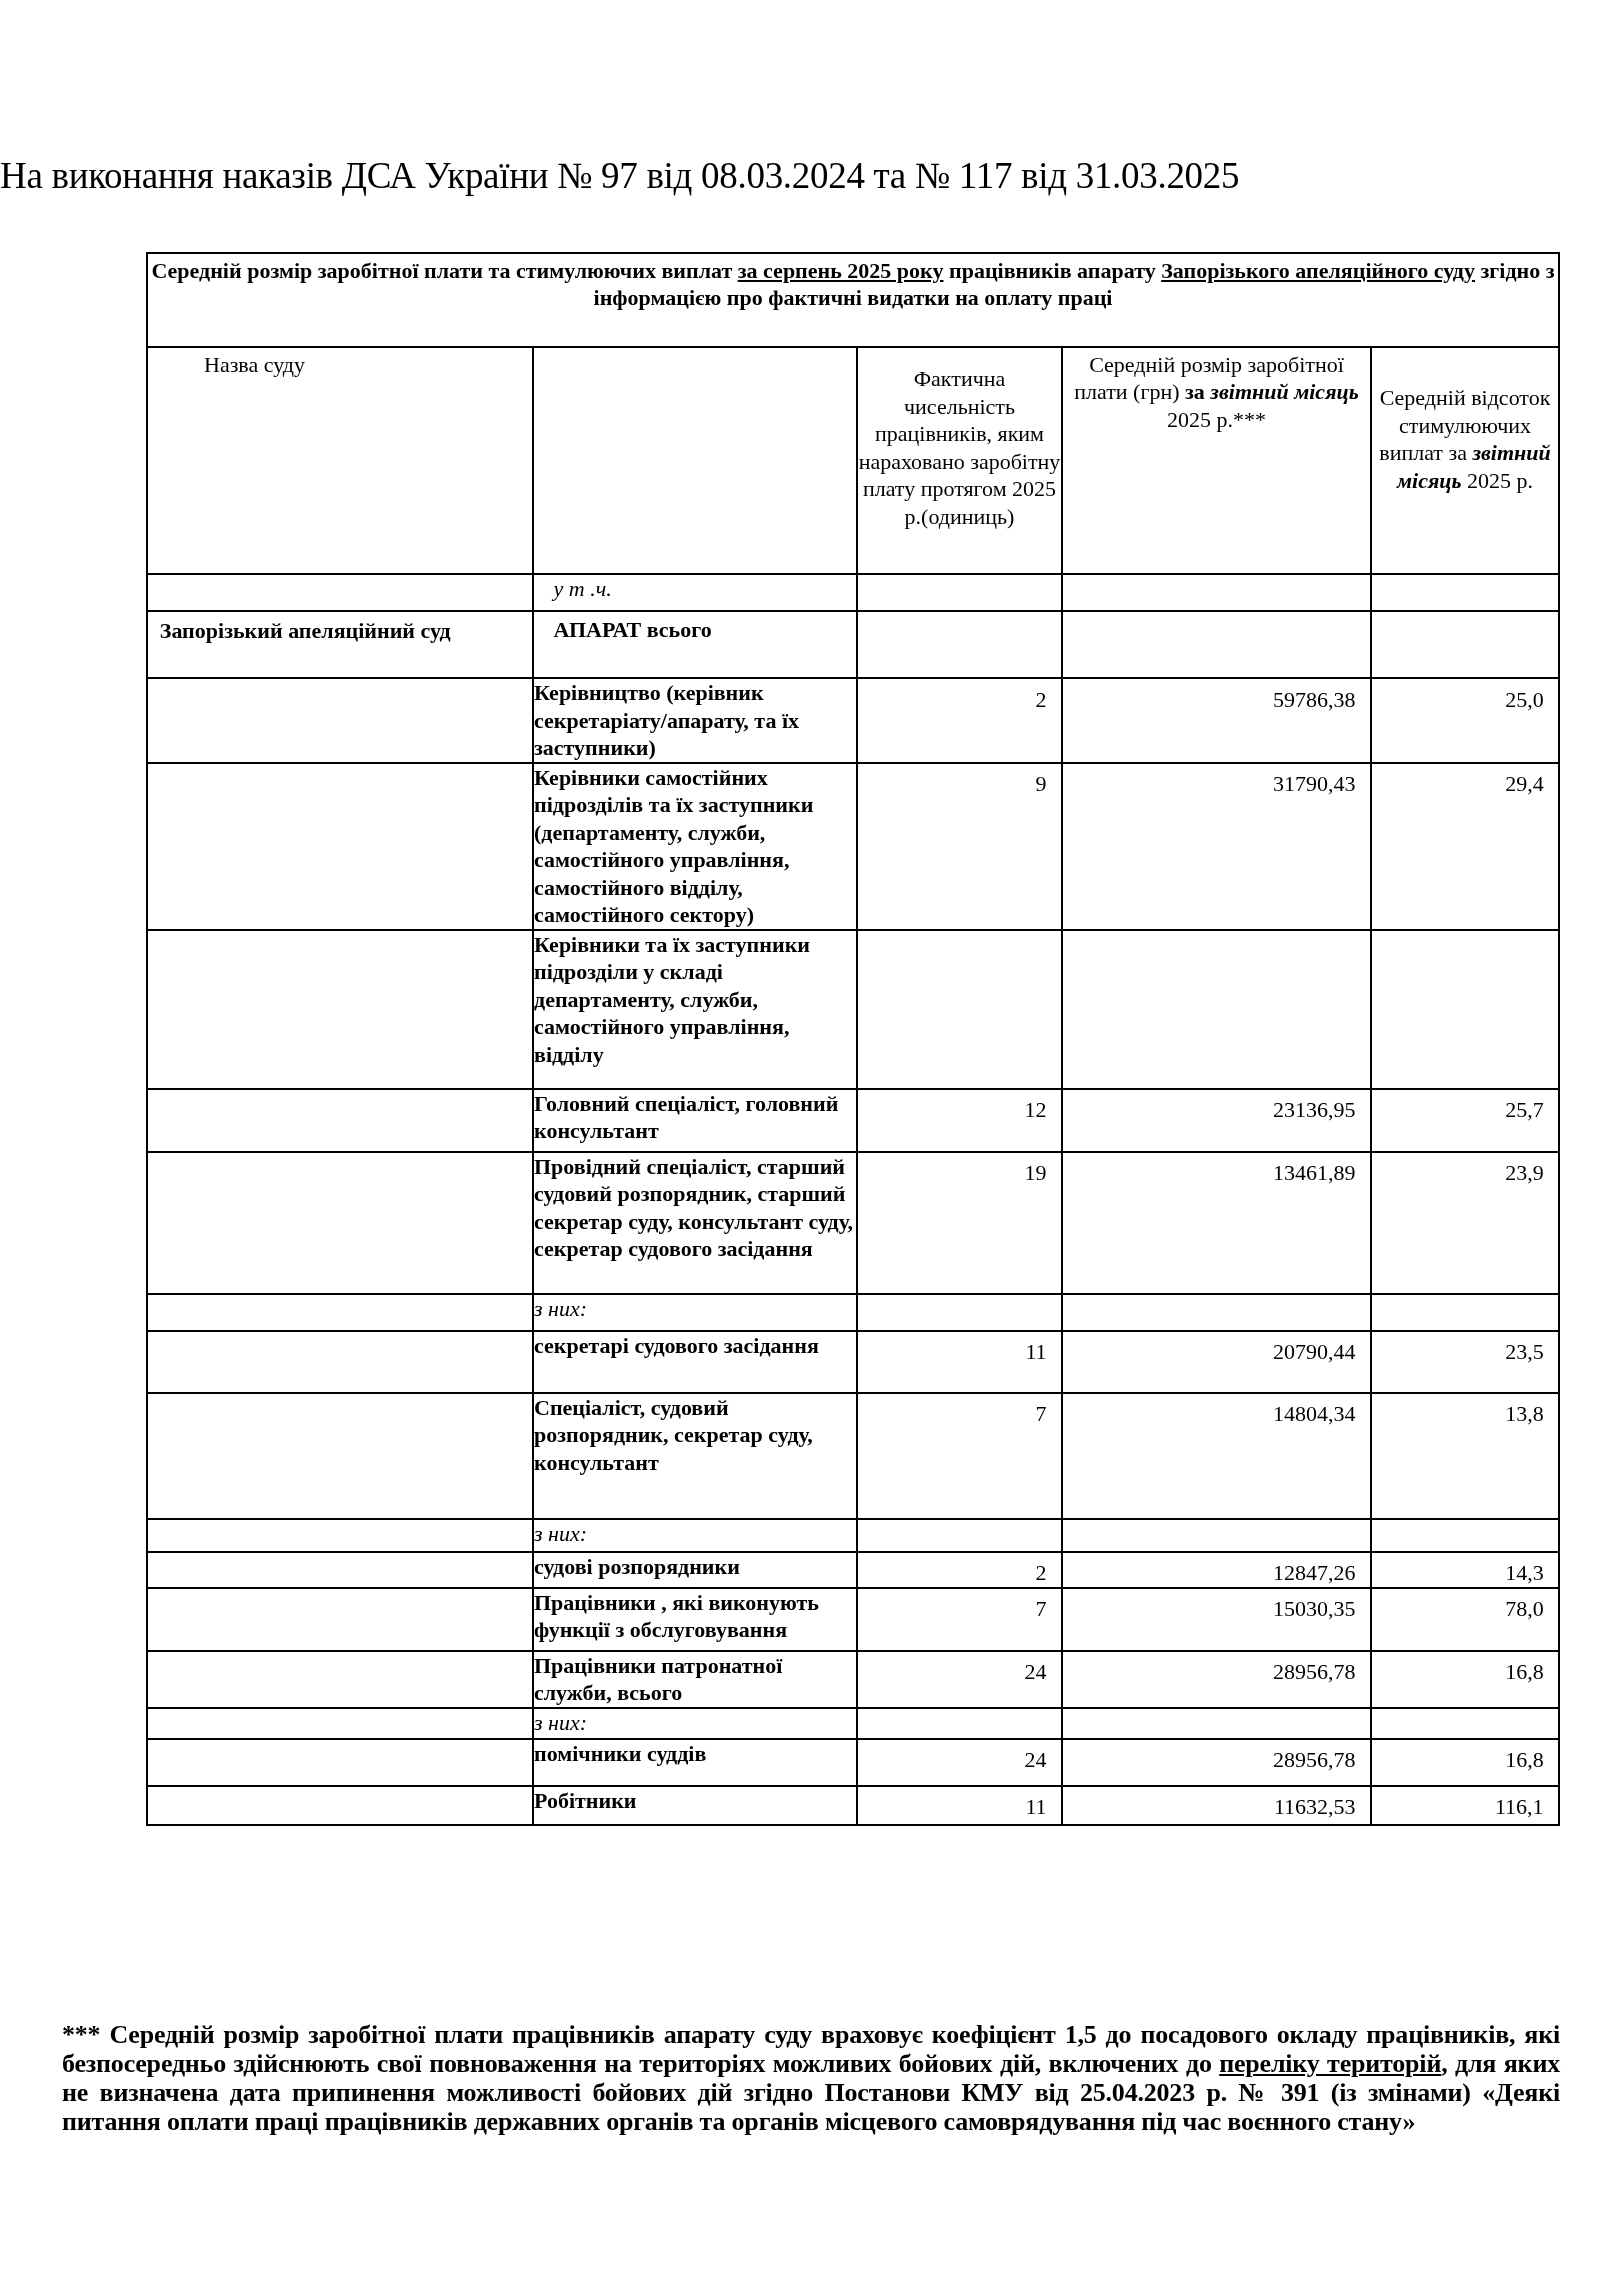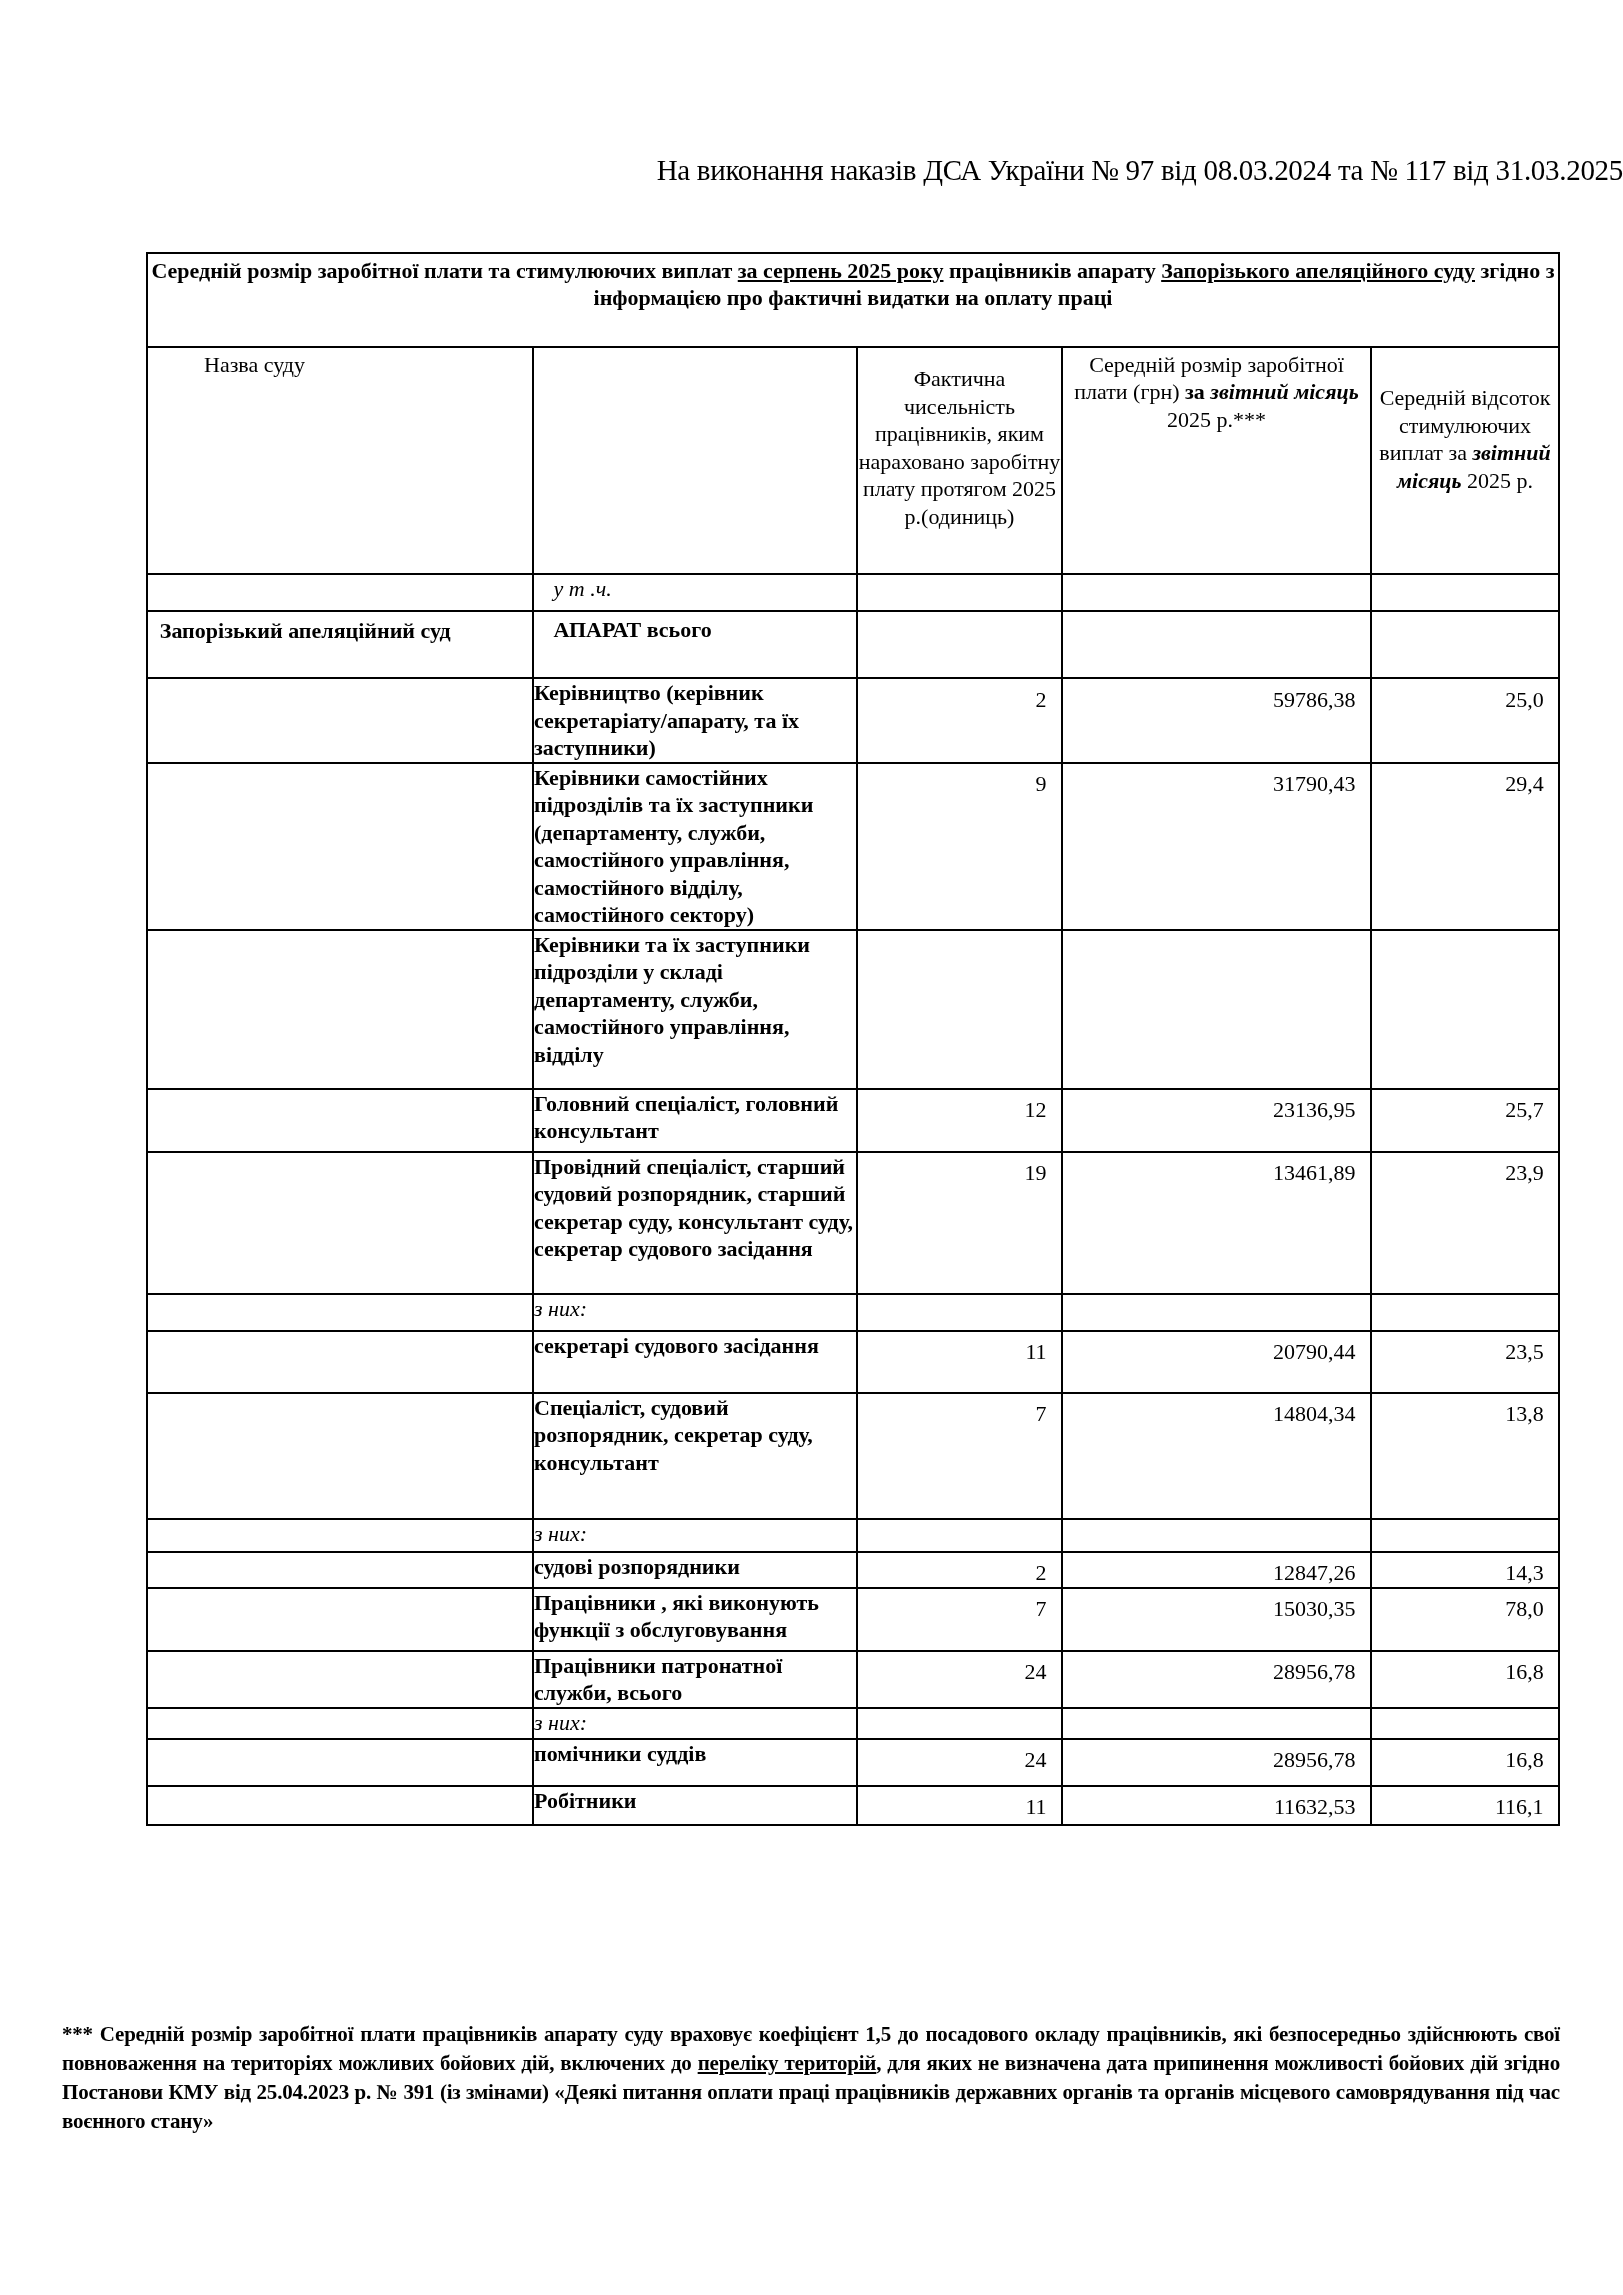--- a/index.html
+++ b/index.html
@@ -1,29 +1,29 @@
 <!DOCTYPE html>
 <html style="font-size:10.5px"><head>
 <meta charset="utf-8">
 <style>
   html, body { margin: 0; padding: 0; background: #ffffff; }
   body { width: 1623px; height: 2295px; position: relative; overflow: hidden; color: #000; font-family: "Liberation Serif", "DejaVu Serif", serif; }
-  .top-title { position: absolute; left: 0; width: 1623px; top: 154px; text-align: right; font-size: 29px; letter-spacing: -0.3px; }
+  .top-title { position: absolute; left: 0; width: 1623px; top: 154px; text-align: left; font-size: 37px; letter-spacing: -0.3px; }
   table.main { position: absolute; left: 146px; top: 252px; width: 1411px; border-collapse: collapse; table-layout: fixed; }
   table.main td { border: 2.6px solid #000; vertical-align: top; padding: 0; font-size: 22px; line-height: 27.5px; }
   .caption { text-align: center; font-weight: bold; font-size: 22px; line-height: 29px; padding-top: 2.6px !important; }
   .caption .u { text-decoration: underline; }
   .hdr { text-align: center; font-size: 21.6px; line-height: 27px; }
   .hdr.name { text-align: left; padding-left: 56px !important; padding-top: 2.6px !important; }
   .court { font-weight: bold; font-size: 24px; line-height: 31px; padding: 5.2px 0 0 11.8px !important; white-space: nowrap; }
   .apparat { font-weight: bold; font-size: 22px; padding: 3.9px 0 0 19.6px !important; }
   .label { font-weight: bold; font-size: 21.6px; line-height: 27.5px; padding-left: 0 !important; }
   .italic-note { font-style: italic; font-size: 21px; }
   .num { text-align: right; font-size: 26px; line-height: 31px; padding: 6.5px 14.4px 0 0 !important; }
-  .footnote { position: absolute; left: 62px; width: 1498px; top: 2020px; font-weight: bold; font-size: 21px; line-height: 29px; text-align: justify; letter-spacing: -0.2px; }
+  .footnote { position: absolute; left: 62px; width: 1498px; top: 2020px; font-weight: bold; font-size: 26px; line-height: 29px; text-align: justify; letter-spacing: -0.2px; }
   .footnote .u { text-decoration: underline; }
 </style>
 </head>
 <body>
 
 <div class="top-title">На виконання наказів ДСА України № 97 від 08.03.2024 та № 117 від 31.03.2025</div>
 
 <table class="main">
   <colgroup>
     <col style="width:386px">

